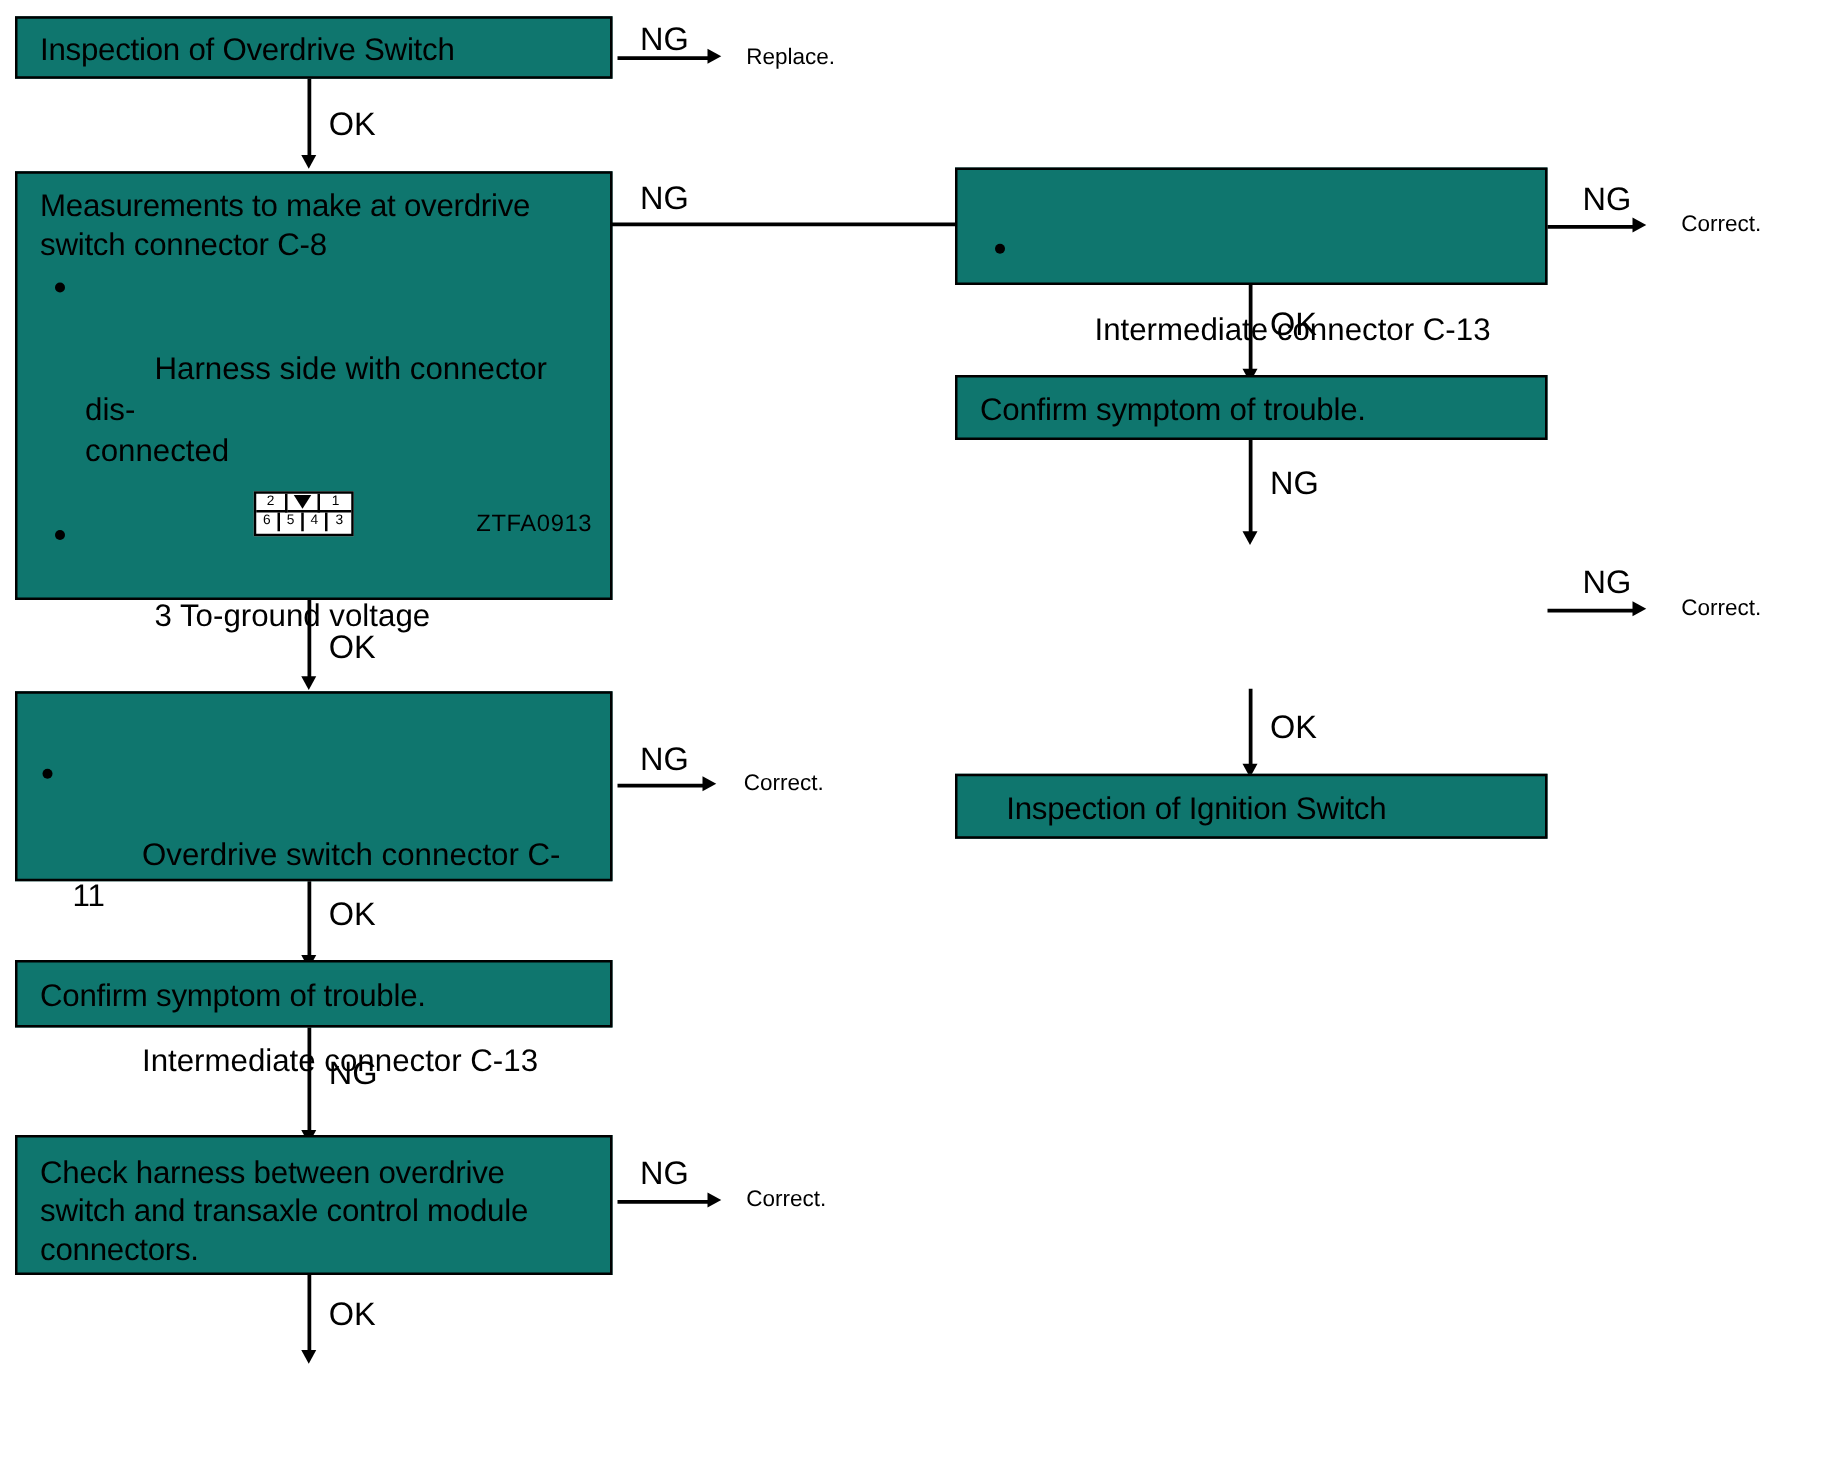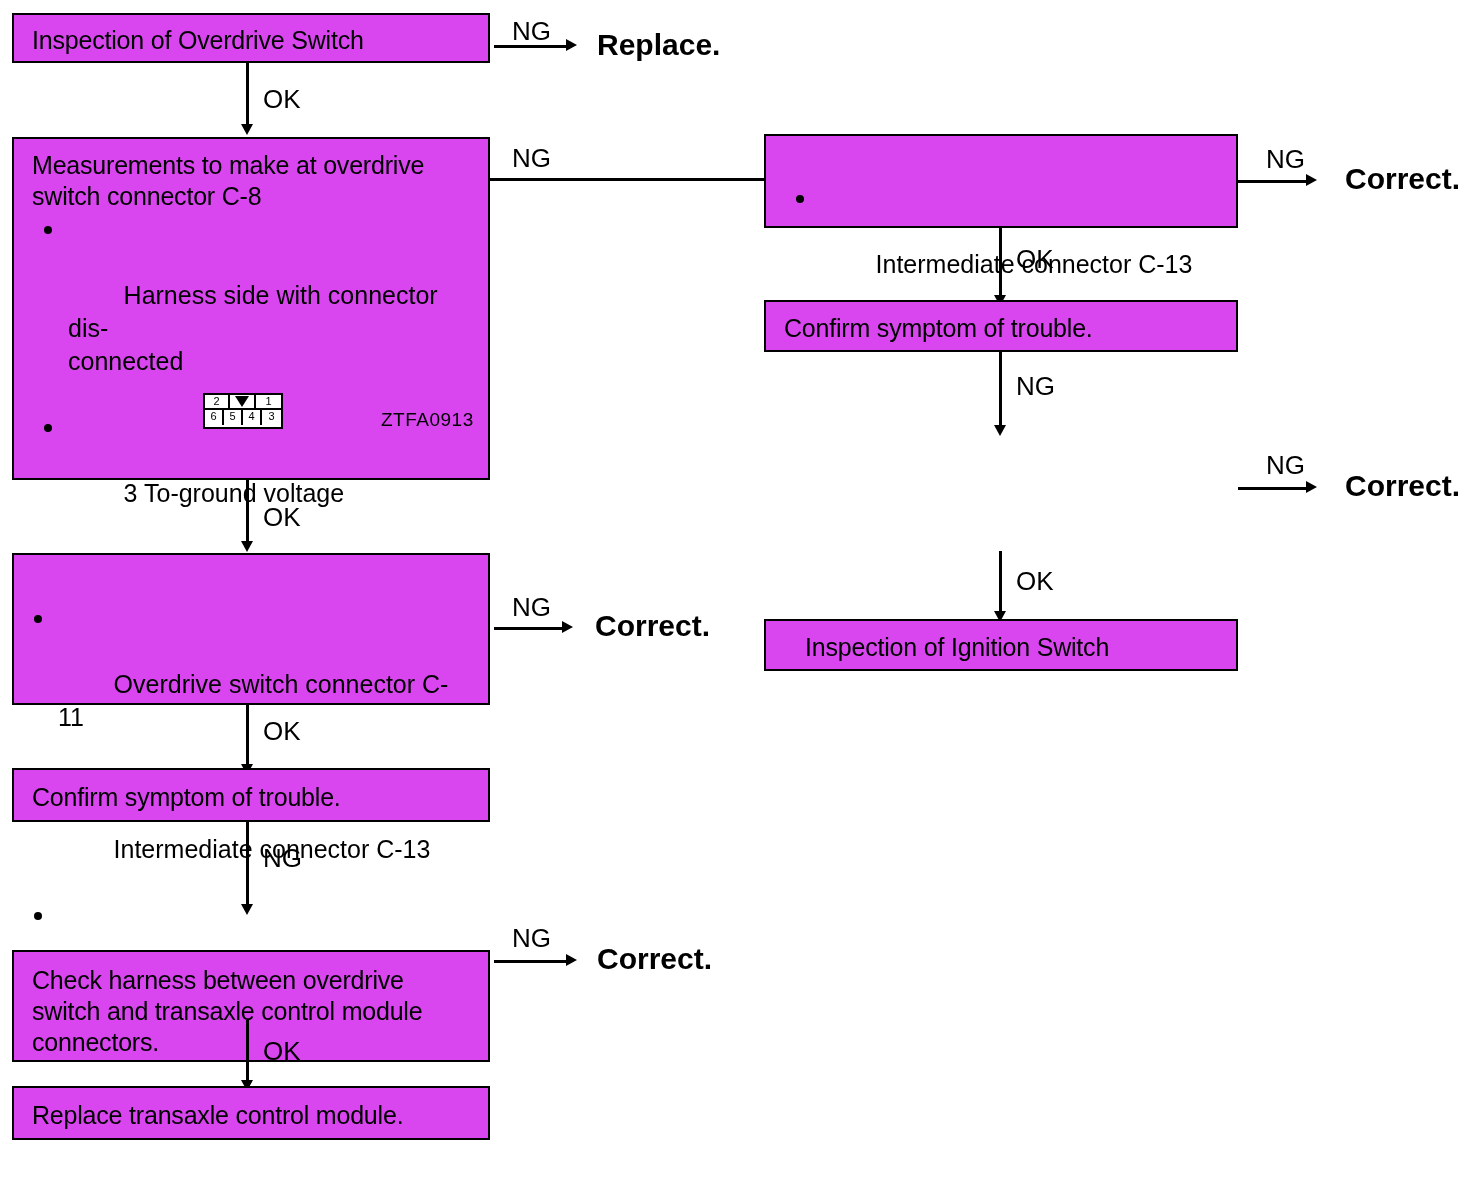--- a/index.html
+++ b/index.html
@@ -14,21 +14,21 @@
   #canvas {
     position: relative;
     width: 1472px;
     height: 1184px;
     background: #ffffff;
     overflow: hidden;
   }
   .box {
     position: absolute;
     border: 2.5px solid #000;
-    background: #d946ef;
+    background: #0f766e;
     box-sizing: border-box;
   }
   .box-text {
     position: absolute;
     font-size: 25px;
     line-height: 31px;
     letter-spacing: -0.2px;
     white-space: pre-wrap;
   }
   .bullet-list {
@@ -80,24 +80,23 @@
     border-left: 11px solid #000;
   }
   .edge-label {
     position: absolute;
     font-size: 26px;
     line-height: 26px;
     white-space: nowrap;
   }
   .term-label {
     position: absolute;
-    font-size: 30px;
+    font-size: 18px;
     line-height: 26px;
     white-space: nowrap;
-    font-weight: bold;
   }
   .code-label {
     position: absolute;
     font-size: 19px;
     letter-spacing: 0.5px;
     white-space: nowrap;
   }
   
   .connector {
     position: absolute;
@@ -224,38 +223,35 @@
   <div class="edge-label" style="left:263px; top:718px;">OK</div>
 
   <div class="box" style="left:12px; top:768px; width:478px; height:54px;">
     <div class="box-text" style="left:18px; top:12px;">Confirm symptom of trouble.</div>
   </div>
 
   <div class="vline" style="left:246px; top:822px; height:85px;"></div>
   <div class="arrow-down" style="left:241px; top:904px;"></div>
   <div class="edge-label" style="left:263px; top:845px;">NG</div>
 
-  <div class="box" style="left:12px; top:908px; width:478px; height:112px;margin-top:42px;">
+  <div class="box" style="left:12px; top:908px; width:478px; height:112px;">
     <div class="box-text" style="left:18px; top:13px; width:450px;">Check harness between overdrive
 switch and transaxle control module
 connectors.</div>
   </div>
 
   <div class="hline" style="left:494px; top:960px; width:76px;"></div>
   <div class="arrow-right" style="left:566px; top:954px;"></div>
   <div class="edge-label" style="left:512px; top:925px;">NG</div>
   <div class="term-label" style="left:597px; top:946px;">Correct.</div>
 
   <div class="vline" style="left:246px; top:1020px; height:63px;"></div>
   <div class="arrow-down" style="left:241px; top:1080px;"></div>
   <div class="edge-label" style="left:263px; top:1038px;">OK</div>
 
-  <div class="box" style="left:12px; top:1086px; width:478px; height:54px;">
-    <div class="box-text" style="left:18px; top:12px;">Replace transaxle control module.</div>
-  </div>
 
   <div class="box" style="left:764px; top:134px; width:474px; height:94px;">
     <ul class="bullet-list" style="left:18px; top:46px; width:440px;">
       <li>
         <span class="dot"></span>
         <span>Intermediate connector C-13</span>
       </li>
     </ul>
   </div>
 

